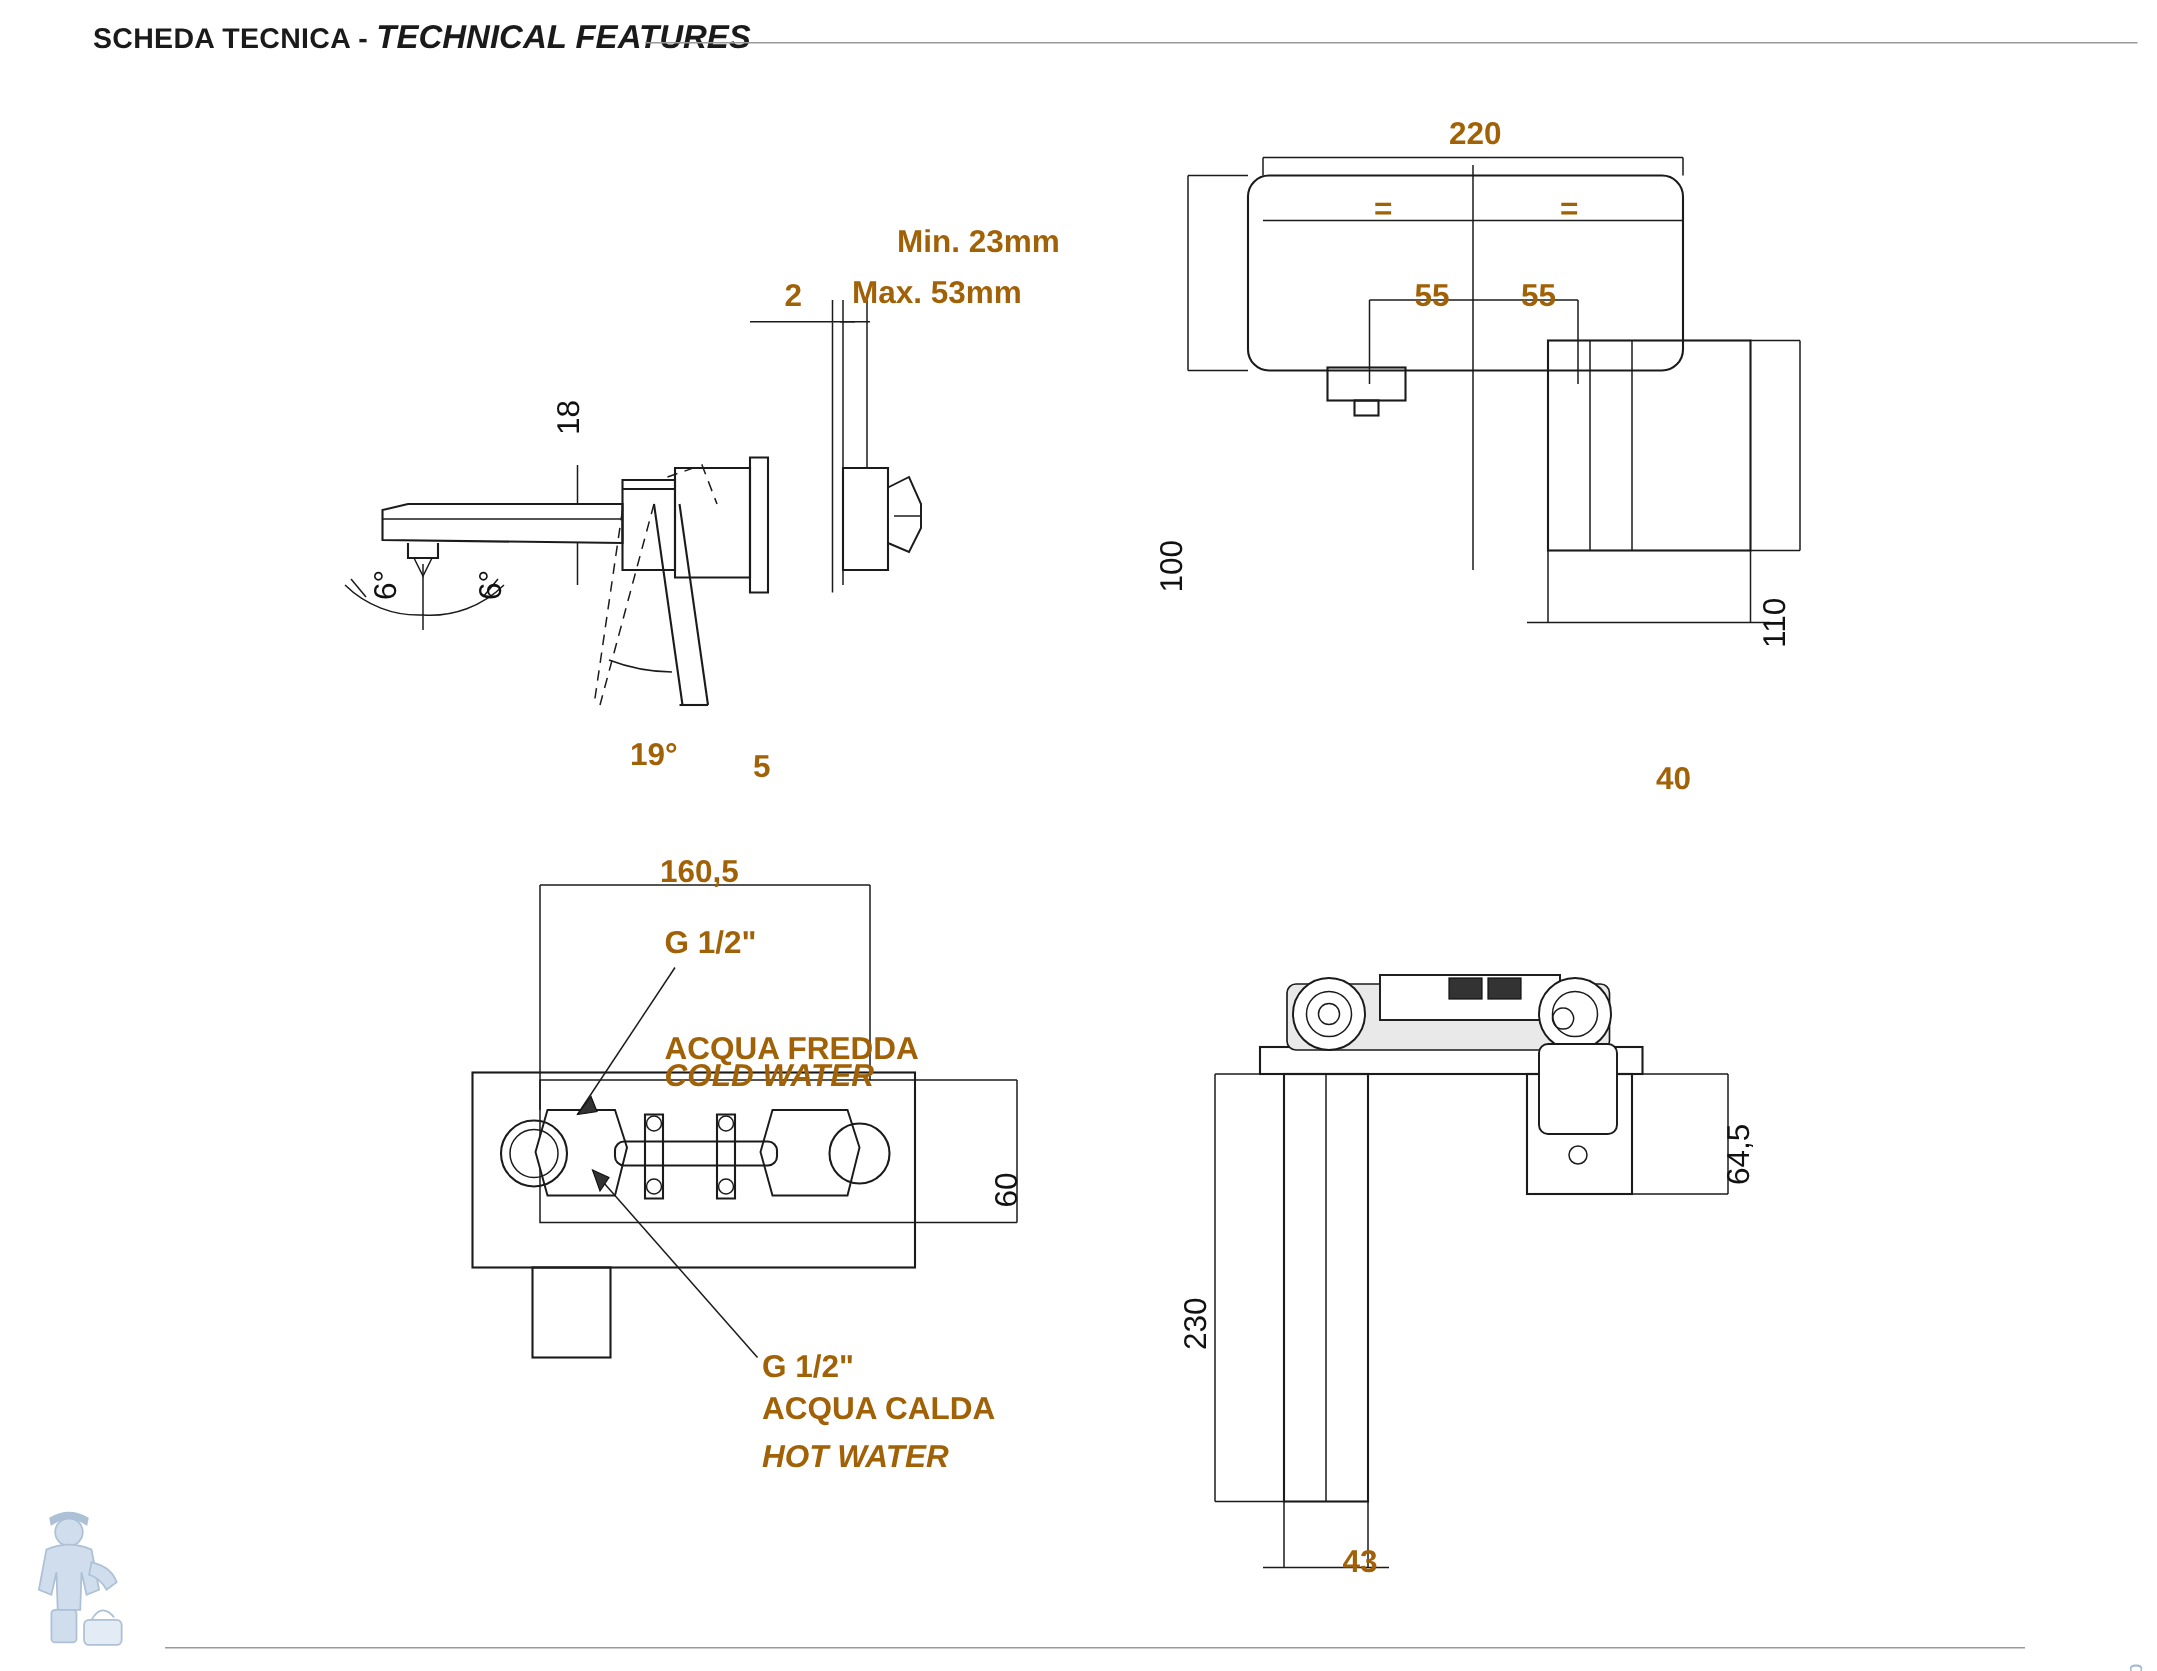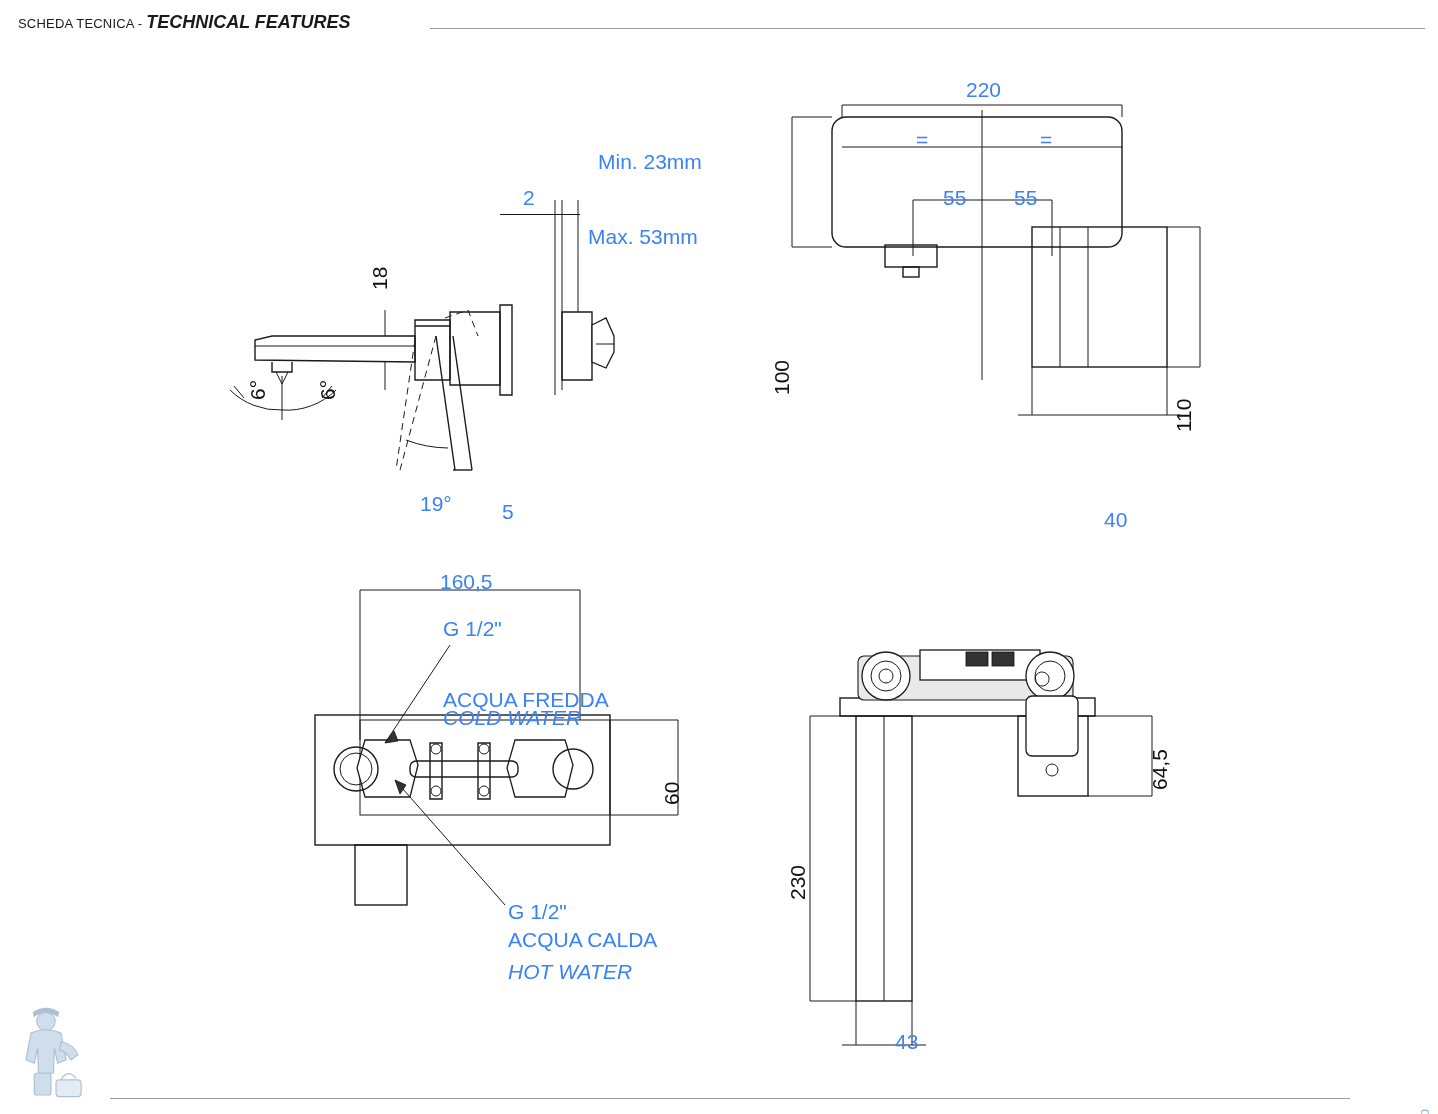--- a/index.html
+++ b/index.html
@@ -2,29 +2,29 @@
 <html><head>
 <meta charset="utf-8">
 <style>
   html,body{margin:0;padding:0;background:#ffffff;}
   body{font-family:"Liberation Sans",sans-serif;color:#1a1a1a;}
   #page{position:relative;width:1438px;height:1114px;overflow:hidden;background:#fff;}
 
   
   #header{position:absolute;left:0;top:0;width:1438px;height:48px;}
   #title{position:absolute;left:18px;top:12px;white-space:nowrap;}
-  #title .t1{font-weight:normal;font-size:13px;letter-spacing:.2px;}
-  #title .t2{font-weight:bold;font-size:18px;font-style:italic;}
+  #title .t1{font-weight:bold;font-size:19px;letter-spacing:.2px;margin-left:44px;}
+  #title .t2{font-weight:bold;font-size:22px;font-style:italic;}
   #header-rule{position:absolute;left:430px;top:28px;width:995px;height:1px;background:#9a9a9a;}
   #footer-rule{position:absolute;left:110px;top:1098px;width:1240px;height:1px;background:#9a9a9a;}
 
   
   .ln{position:absolute;background:#1b1b1b;}
   .h{height:1px;}
-  .lbl{position:absolute;font-size:21px;color:#3b82f6;white-space:nowrap;}
+  .lbl{position:absolute;font-size:21px;color:#a16207;white-space:nowrap;font-weight:bold;}
   .vlbl{position:absolute;font-size:21px;color:#111;white-space:nowrap;transform-origin:left top;transform:rotate(-90deg);}
 
   svg{position:absolute;left:0;top:0;overflow:visible;}
   .stk{fill:none;stroke:#1b1b1b;stroke-width:1.4;}
   .stk2{fill:none;stroke:#1b1b1b;stroke-width:1;}
   .dsh{fill:none;stroke:#1b1b1b;stroke-width:1;stroke-dasharray:7 5;}
   .fillw{fill:#ffffff;stroke:#1b1b1b;stroke-width:1.3;}
   .fillg{fill:#e9e9e9;stroke:#1b1b1b;stroke-width:1.1;}
   .fillk{fill:#333;stroke:#111;stroke-width:.8;}
 
@@ -85,21 +85,21 @@
 
       <line class="stk2" x1="185" y1="196" x2="185" y2="170"></line>
       <line class="stk2" x1="185" y1="222" x2="185" y2="250"></line>
 
       <line class="stk2" x1="355" y1="75" x2="355" y2="60"></line>
       <line class="stk2" x1="362" y1="70" x2="362" y2="60"></line>
       <line class="stk2" x1="378" y1="172" x2="378" y2="60"></line>
     </svg>
 
     <div class="lbl" style="left:588px;top:150px;margin-left:10px;">Min. 23mm</div>
-    <div class="lbl" style="left:588px;top:184px;margin-top:41px;">Max. 53mm</div>
+    <div class="lbl" style="left:568px;top:184px;">Max. 53mm</div>
     <div class="lbl" style="left:523px;top:186px;">2</div>
     <div class="vlbl" style="left:368px;top:290px;">18</div>
     <div class="vlbl" style="left:246px;top:400px;">6°</div>
     <div class="vlbl" style="left:316px;top:400px;">6°</div>
     <div class="lbl" style="left:420px;top:492px;">19°</div>
     <div class="lbl" style="left:502px;top:500px;">5</div>
 
     <div class="ln h" style="left:500px;top:214px;width:70px;"></div>
 
     <div class="ln h" style="left:560px;top:214px;width:20px;"></div>

